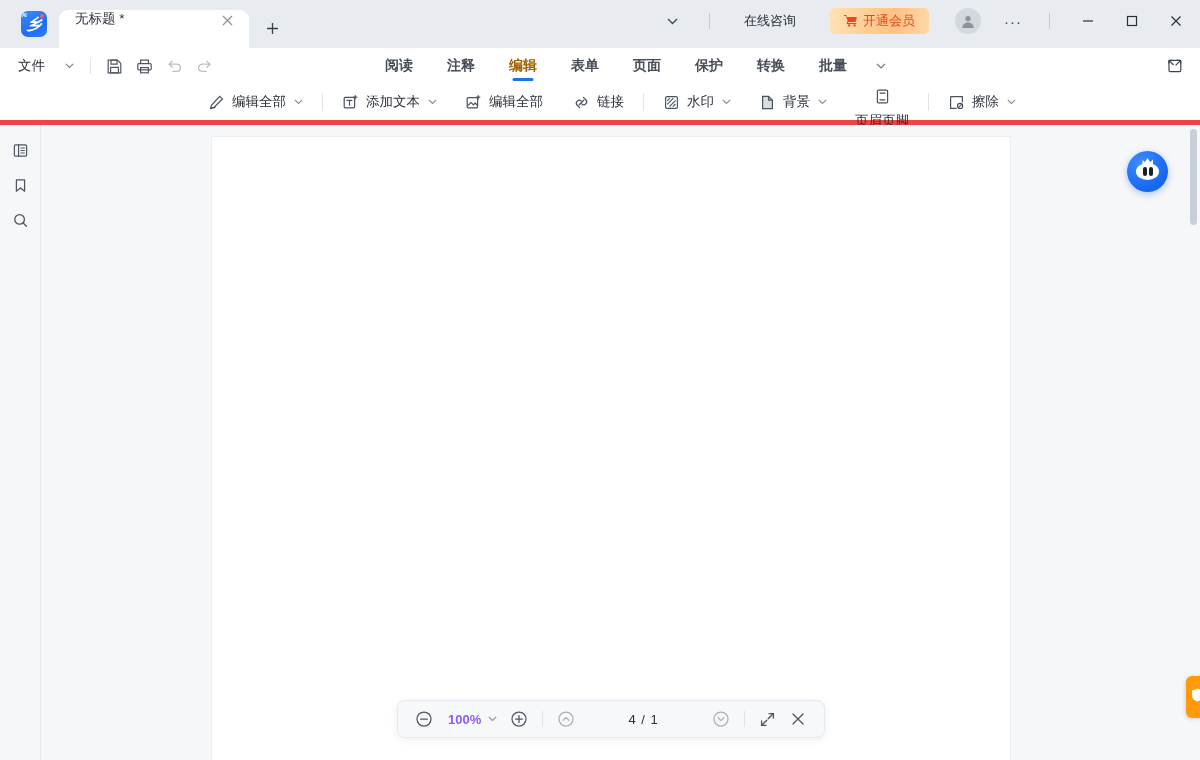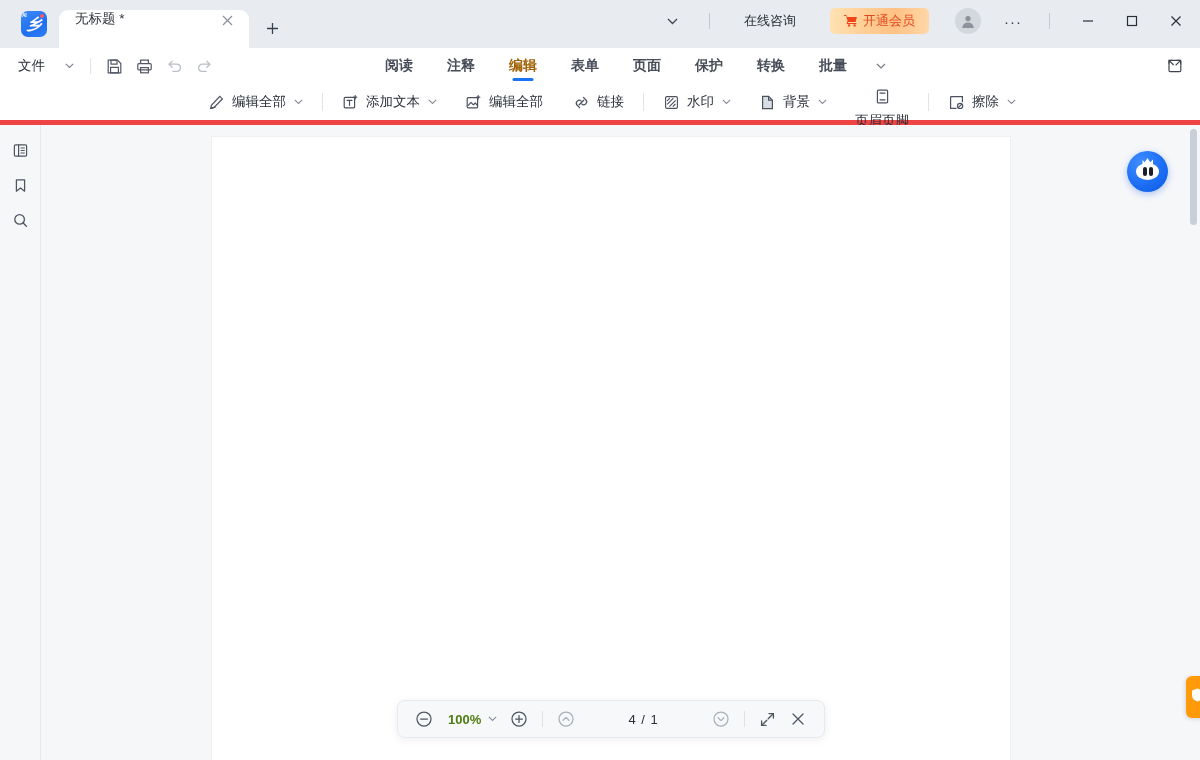--- a/index.html
+++ b/index.html
@@ -228,21 +228,21 @@
     width: 428px; height: 38px;
     background: #f7f8fa; border: 1px solid #e6eaf0; border-radius: 8px;
     display: flex; align-items: center; padding: 0 14px;
     box-shadow: 0 2px 8px rgba(25,35,60,0.07);
   }
   .bb-btn {
     width: 24px; height: 24px; border-radius: 4px;
     display: flex; align-items: center; justify-content: center; color: #4d5561;
   }
   .bb-btn.dim { color: #a9b0ba; }
-  .zoom-val { font-size: 13px; font-weight: bold; color: #4d7c0f; margin: 0 7px 0 12px; }
+  .zoom-val { font-size: 13px; font-weight: bold; color: #8b5cf6; margin: 0 7px 0 12px; }
   .zoom-caret { color: #8b919b; font-size: 9px; margin-right: 10px; }
   .bb-sep { width: 1px; height: 16px; background: #dfe3e9; margin: 0 11px; }
   .page-ind { font-size: 13px; color: #2b3038; margin: 0 auto; letter-spacing: 1px; }
 </style>
 </head>
 <body>
 
 <div class="app">
 
   <div class="titlebar">

